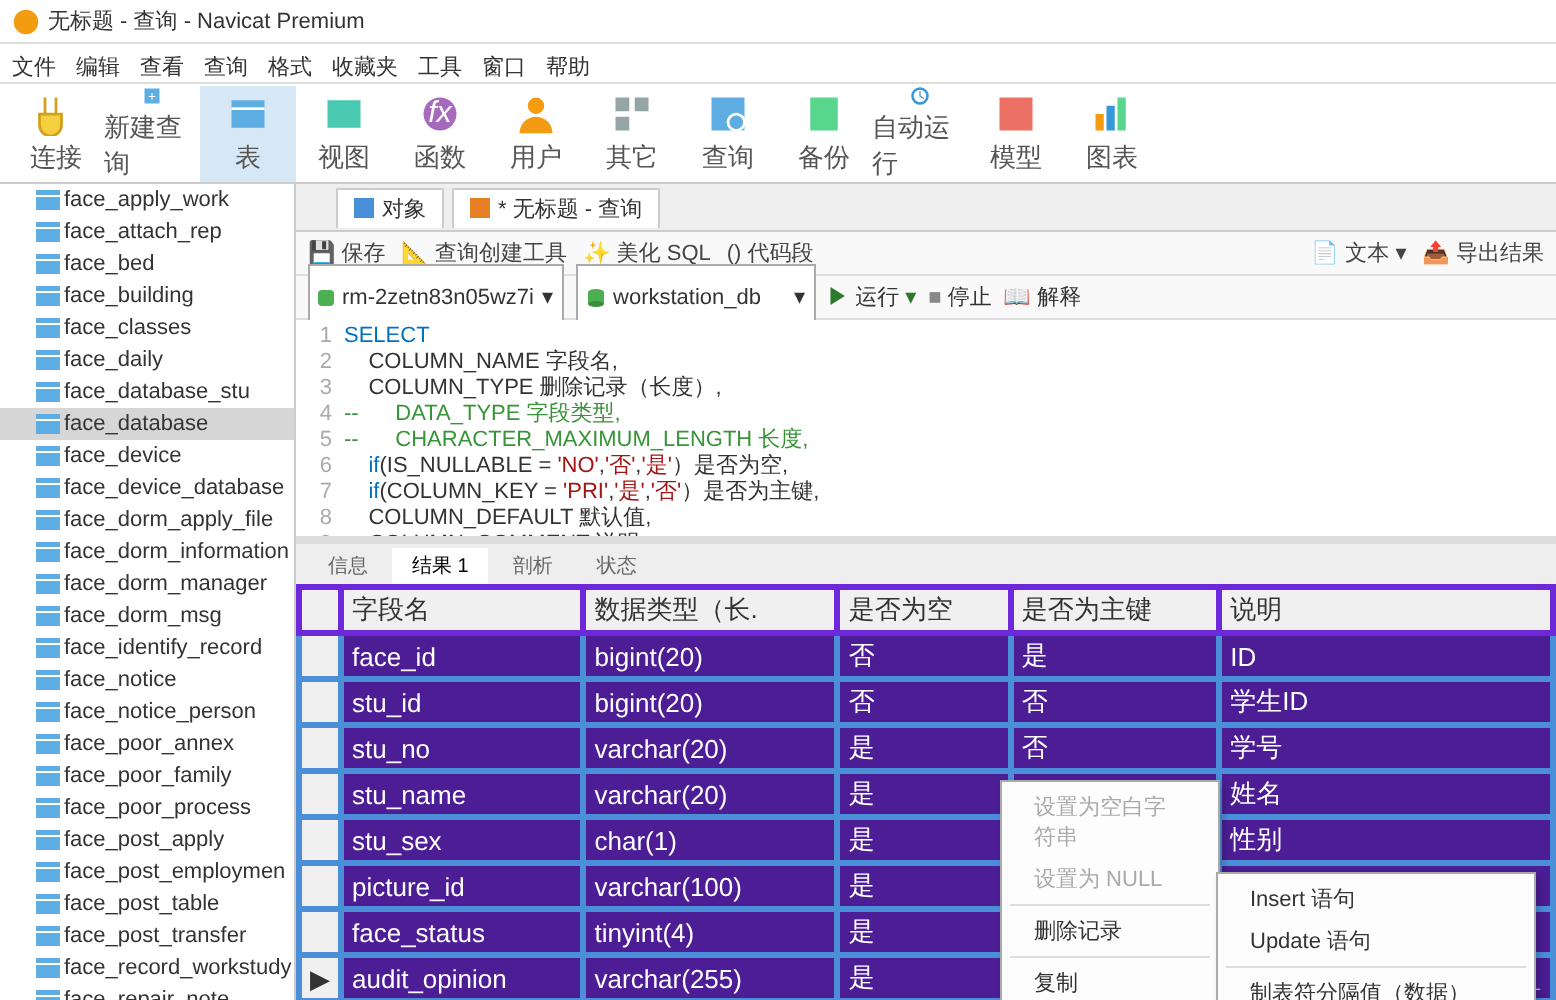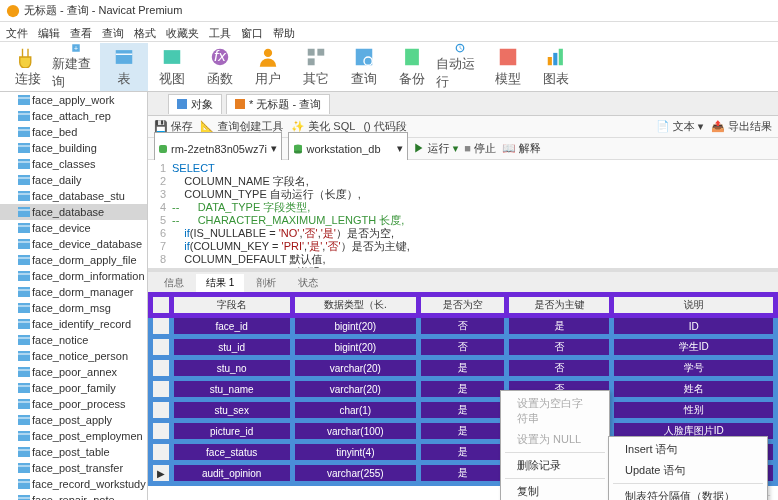--- a/index.html
+++ b/index.html
@@ -31,21 +31,21 @@
 .sql-line{display:flex}
 .ln{width:20px;color:#aaa;text-align:right;padding-right:6px;user-select:none}
 .code{white-space:pre}
 .kw{color:#0070c0}.str{color:#a31515}.cmt{color:#389438}
 .splitter{height:4px;background:#ddd;cursor:row-resize}
 .result-tabs{height:20px;display:flex;align-items:flex-end;padding-left:6px;gap:2px;background:#eee}
 .result-tabs .rtab{padding:2px 10px;background:#eee;font-size:10px;color:#666;cursor:pointer}
 .result-tabs .rtab.active{background:#fff;color:#000}
 .result-grid{background:#fff;flex:1;position:relative;overflow:hidden}
 table{border-collapse:collapse;width:100%}
-th,td{border:5px solid #6d28d9;padding:1px 4px;text-align:center;font-size:10px;height:16px}
+th,td{border:3px solid #6d28d9;padding:1px 4px;text-align:left;font-size:13px;height:16px}
 th{background:#f0f0f0;font-weight:normal}
 tbody tr{background:#4c1d95;color:#fff}
 tbody td{color:#fff;border-color:#4a8fd8}
 .ctx-menu{position:absolute;background:#fdfdfd;border:1px solid #aaa;box-shadow:2px 2px 4px rgba(0,0,0,0.2);padding:2px 0;font-size:11px;z-index:100}
 .ctx-menu .mi{padding:3px 20px 3px 16px;cursor:default;display:flex;justify-content:space-between;gap:20px}
 .ctx-menu .mi.disabled{color:#aaa}
 .ctx-menu .sep{height:1px;background:#ddd;margin:2px 4px}
 .ctx1{left:500px;top:390px;width:110px}
 .ctx2{left:608px;top:436px;width:160px}
 .watermark{position:absolute;right:8px;bottom:4px;color:#ccc;font-size:10px}
@@ -312,21 +312,21 @@
         <div class="sql-line">
           <span class="ln">1</span>
           <span class="code"><span class="kw">SELECT</span></span>
         </div>
         <div class="sql-line">
           <span class="ln">2</span>
           <span class="code">    COLUMN_NAME 字段名,</span>
         </div>
         <div class="sql-line">
           <span class="ln">3</span>
-          <span class="code">    COLUMN_TYPE 自动运行（长度）,</span>
+          <span class="code">    COLUMN_TYPE 删除记录（长度）,</span>
         </div>
         <div class="sql-line">
           <span class="ln">4</span>
           <span class="code"><span class="cmt">--      DATA_TYPE 字段类型,</span></span>
         </div>
         <div class="sql-line">
           <span class="ln">5</span>
           <span class="code"><span class="cmt">--      CHARACTER_MAXIMUM_LENGTH 长度,</span></span>
         </div>
         <div class="sql-line">

